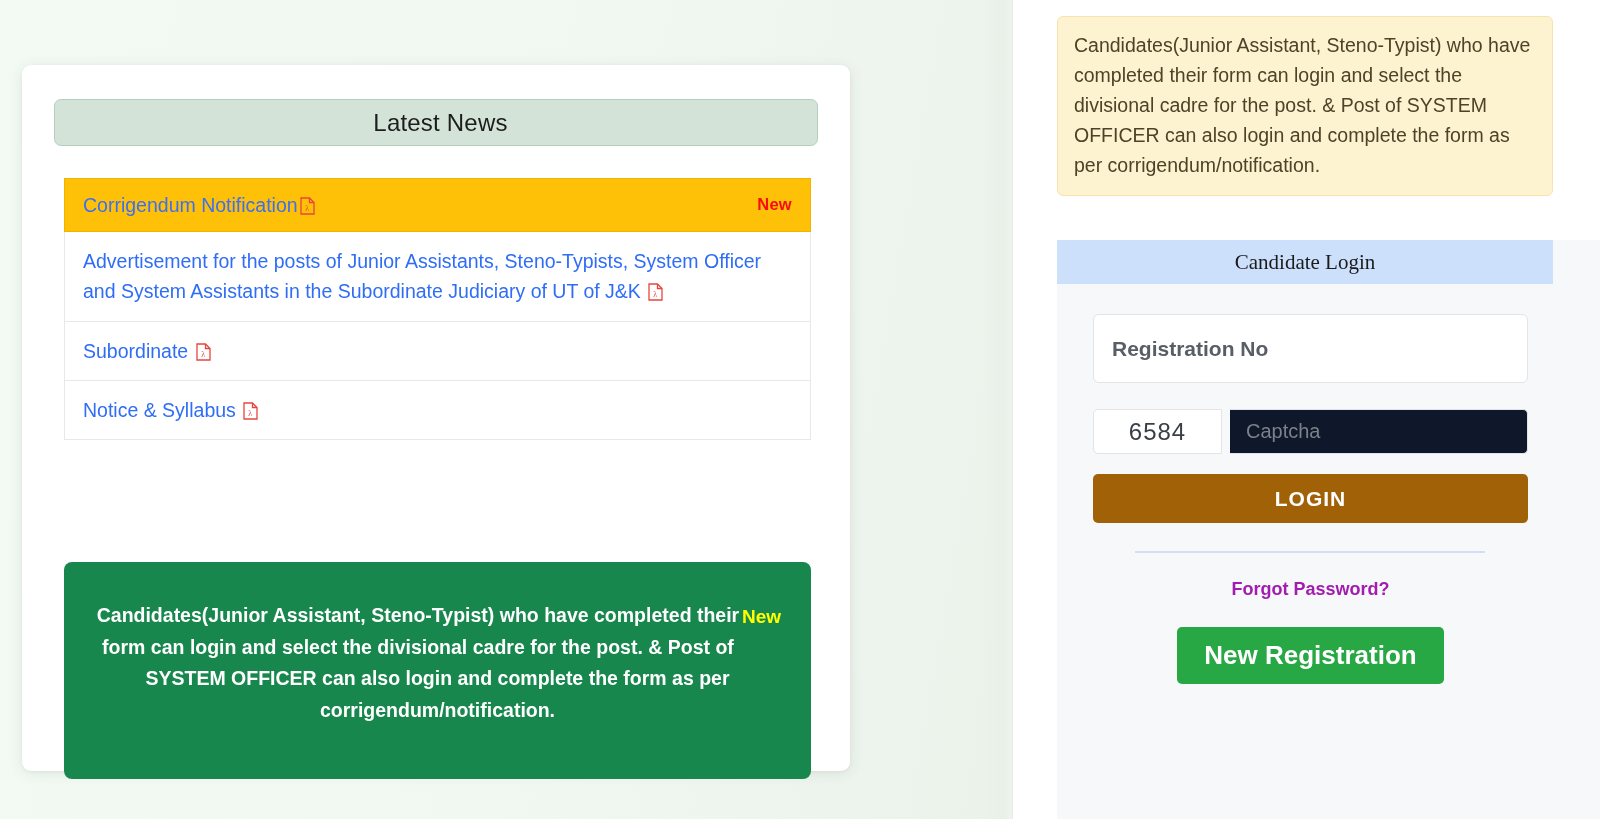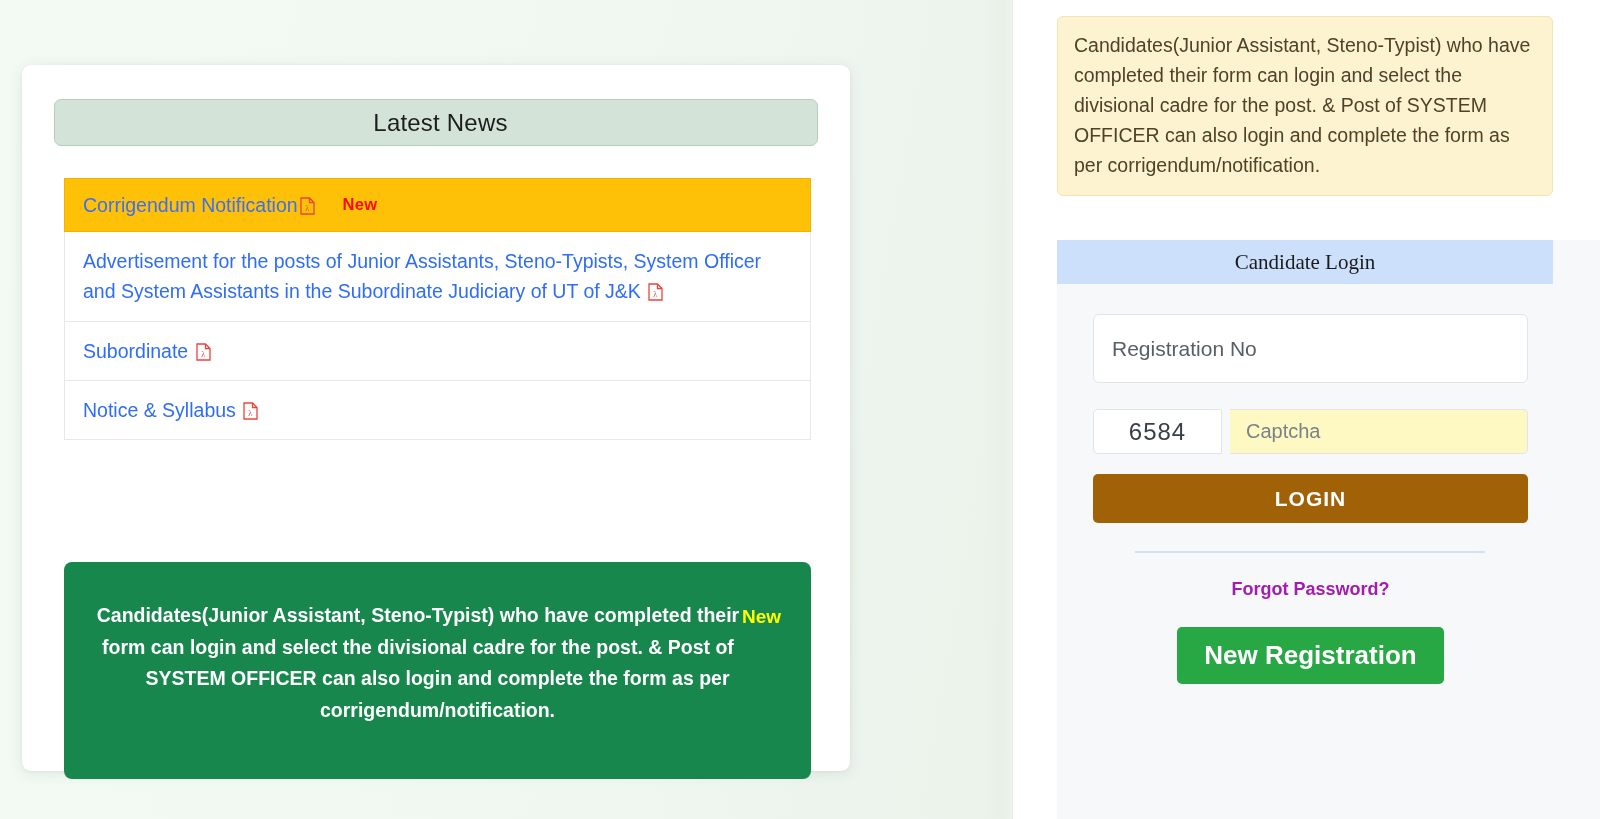--- a/index.html
+++ b/index.html
@@ -78,20 +78,21 @@
     width: 747px;
   }
 
   .news-item {
     box-sizing: border-box;
     border: 1px solid #e8e8e8;
     border-top: none;
     padding: 14px 18px;
     background: #ffffff;
     line-height: 1.55;
+    justify-content: space-between;
   }
   .news-item:first-child { border-top: 1px solid #e8e8e8; }
   .news-item.highlight {
     background: #ffc107;
     border-color: #f0b400;
     padding: 11px 18px;
     display: flex;
     align-items: center;
   }
   .news-link {
@@ -203,20 +204,21 @@
     border: 1px solid #e1e4e8;
     border-radius: 6px;
     background: #ffffff;
     font-size: 21px;
     color: #585e66;
     padding: 0 18px;
     font-family: "Liberation Sans", sans-serif;
     outline: none;
     margin-bottom: 26px;
     display: block;
+    font-weight: bold;
   }
   .field::placeholder { color: #585e66; opacity: 1; }
 
   .captcha-row {
     display: flex;
     width: 435px;
     margin-bottom: 20px;
     gap: 8px;
   }
   .captcha-code {
@@ -234,21 +236,21 @@
     letter-spacing: 1px;
     user-select: none;
   }
   .captcha-input {
     flex: 1;
     height: 45px;
     box-sizing: border-box;
     border: 1px solid #e1e4e8;
     border-left: none;
     border-radius: 0 5px 5px 0;
-    background: #fef9c3;
+    background: #0f172a;
     font-size: 20px;
     color: #7b8188;
     padding: 0 16px;
     font-family: "Liberation Sans", sans-serif;
     outline: none;
   }
   .captcha-input::placeholder { color: #7b8188; opacity: 1; }
 
   .login-btn {
     width: 435px;

